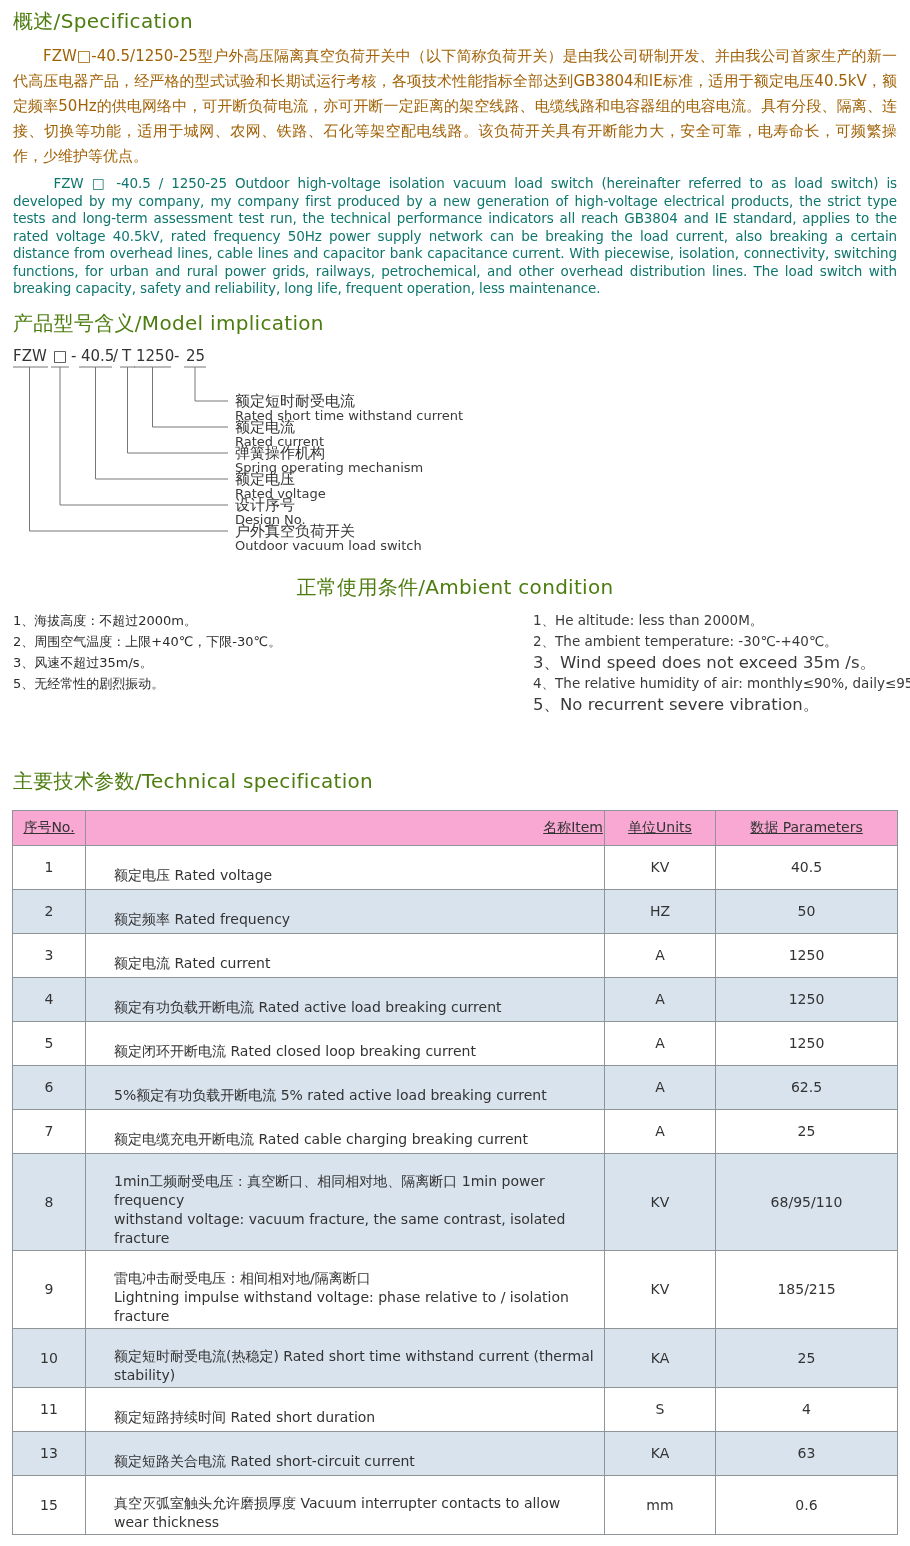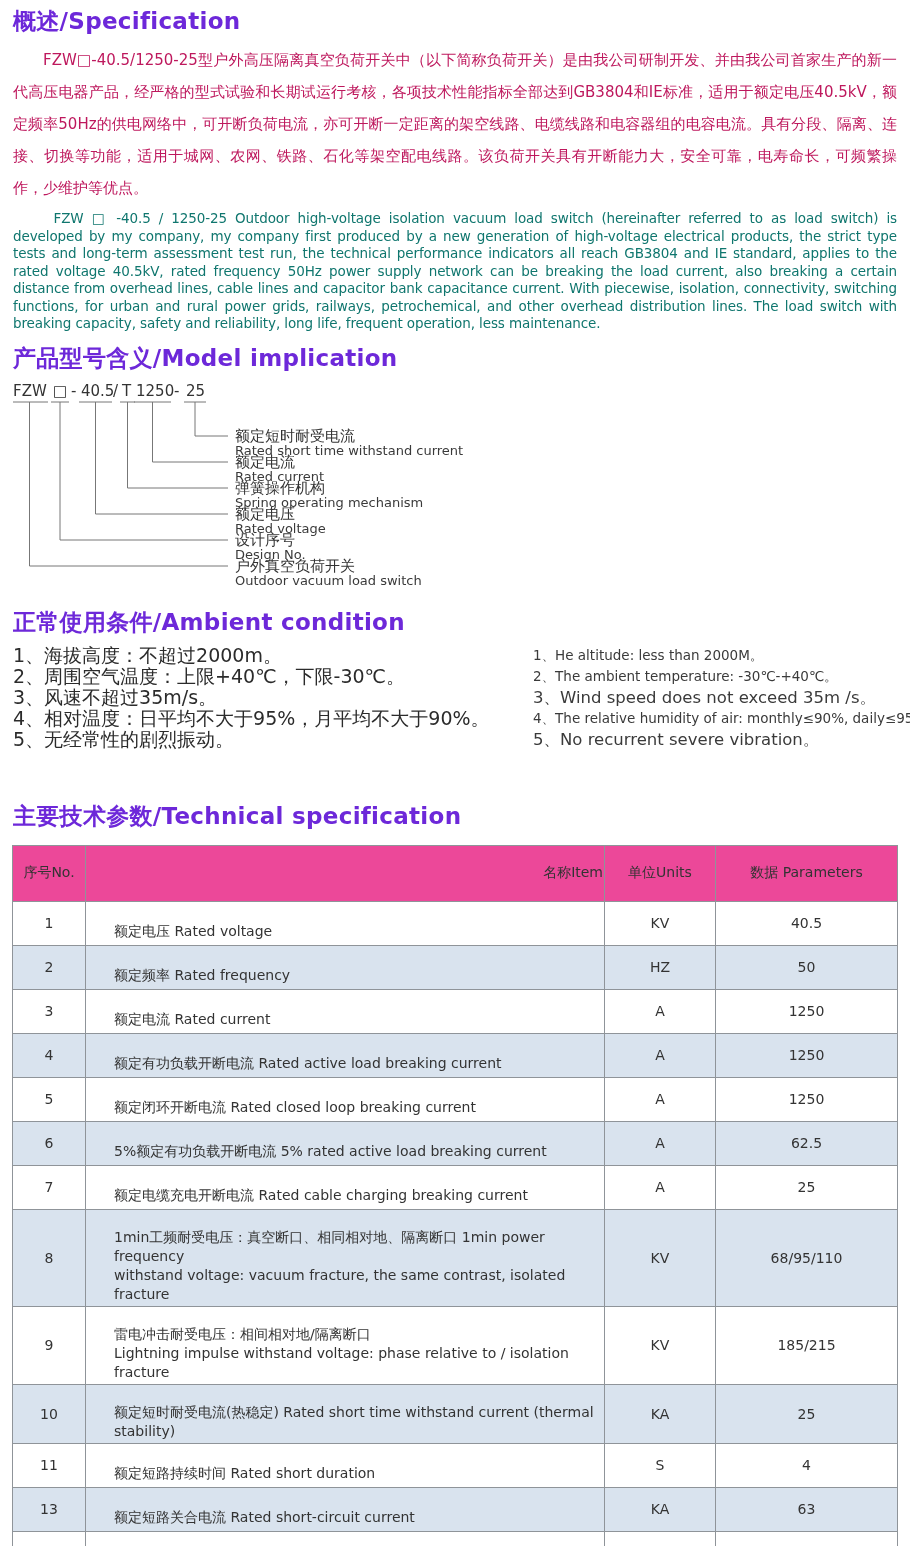--- a/index.html
+++ b/index.html
@@ -5,66 +5,66 @@
   html,body{margin:0;padding:0;background:#ffffff;}
   body{
     width:910px;
     font-family:"DejaVu Sans","Liberation Sans",sans-serif;
     color:#2f2f2f;
     -webkit-font-smoothing:antialiased;
   }
   .page{padding:6px 13px 0 13px;box-sizing:border-box;width:910px;}
 
   h2.sec{
-    color:#6d28d9;
-    font-size:23px;
-    font-weight:bold;
+    color:#4d7c0f;
+    font-size:20px;
+    font-weight:normal;
     margin:0 0 8px 0;
     line-height:30px;
     letter-spacing:0.3px;
   }
   h2.sec.model{margin-top:0;}
-  h2.sec.ambient{margin-top:12px;}
+  h2.sec.ambient{margin-top:12px;text-align:center;}
   h2.sec.technical{margin-top:51px;margin-bottom:14px;}
 
   p.para-zh{
-    font-size:15px;line-height:32px;text-align:justify;
-    text-indent:2em;margin:0 0 6px 0;color:#be185d;
+    font-size:15px;line-height:25px;text-align:justify;
+    text-indent:2em;margin:0 0 6px 0;color:#a16207;
   }
   p.para-en{
     font-size:13.5px;line-height:17.5px;text-align:justify;
     text-indent:3em;margin:0 0 10px 0;color:#0f766e;letter-spacing:-0.1px;
   }
 
   .model-diagram{margin:2px 0 0 0;height:214px;}
   .model-diagram svg text{font-family:"DejaVu Sans","Liberation Sans",sans-serif;}
 
   .conditions{display:flex;flex-direction:row;margin:6px 0 0 0;}
   .conditions ul{
     list-style:none;margin:0;padding:0;
   }
   .cond-zh{flex:0 0 520px;}
   .cond-en{flex:1 1 auto;}
   .conditions li{
-    font-size:19px;line-height:21px;color:#2b2b2b;white-space:nowrap;
+    font-size:13px;line-height:21px;color:#2b2b2b;white-space:nowrap;
   }
   .cond-en li{font-size:13.5px;color:#3a3a3a;}
   .cond-en li:nth-child(3),
   .cond-en li:nth-child(5){font-size:16.5px;}
 
   table.spec{
     border-collapse:collapse;
     width:885px;
     table-layout:fixed;
     font-size:14px;
     color:#333;
     margin-left:-1px;
   }
   table.spec th, table.spec td{border:1px solid #8f9499;}
-  table.spec thead tr{height:56px;background:#ec4899;}
+  table.spec thead tr{height:35px;background:#f9a8d4;text-decoration:underline;}
   table.spec th{font-weight:normal;font-size:14px;color:#333;}
   table.spec th.left{text-align:right;padding-left:28px;}
   table.spec tbody tr{height:44px;background:#ffffff;}
   table.spec tbody tr:nth-child(even){background:#d9e3ee;}
   table.spec td.c{text-align:center;}
   table.spec td.item{
     text-align:left;padding:18px 6px 2px 28px;
     white-space:pre-line;line-height:19px;
   }
   .col-no{width:73px;}
@@ -117,21 +117,20 @@
         <text x="222" y="190" font-size="15" fill="#333333">户外真空负荷开关</text>
         <text x="222" y="204" font-size="13" fill="#3a3a3a">Outdoor vacuum load switch</text>
       </svg></div>
 
   <h2 class="sec ambient">正常使用条件/Ambient condition</h2>
   <div class="conditions">
     <ul class="cond-zh" id="cond-zh">
         <li>1、海拔高度：不超过2000m。</li>
         <li>2、周围空气温度：上限+40℃，下限-30℃。</li>
         <li>3、风速不超过35m/s。</li>
-        <li>4、相对温度：日平均不大于95%，月平均不大于90%。</li>
         <li>5、无经常性的剧烈振动。</li>
       </ul>
     <ul class="cond-en" id="cond-en">
         <li>1、He altitude: less than 2000M。</li>
         <li>2、The ambient temperature: -30℃-+40℃。</li>
         <li>3、Wind speed does not exceed 35m /s。</li>
         <li>4、The relative humidity of air: monthly≤90%, daily≤95%。</li>
         <li>5、No recurrent severe vibration。</li>
       </ul>
   </div>

